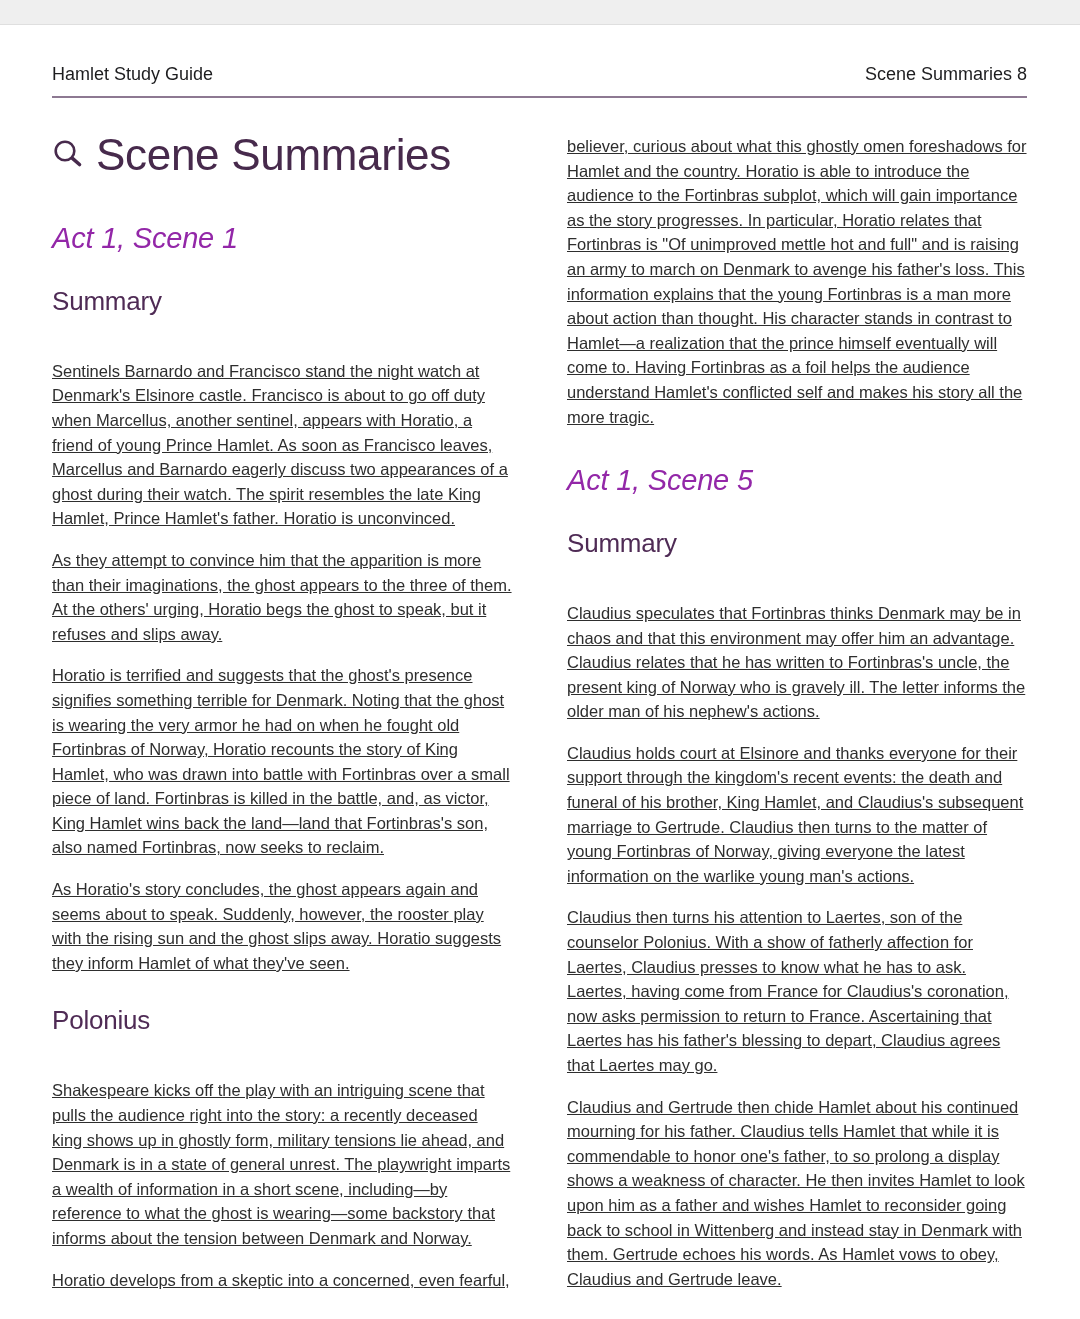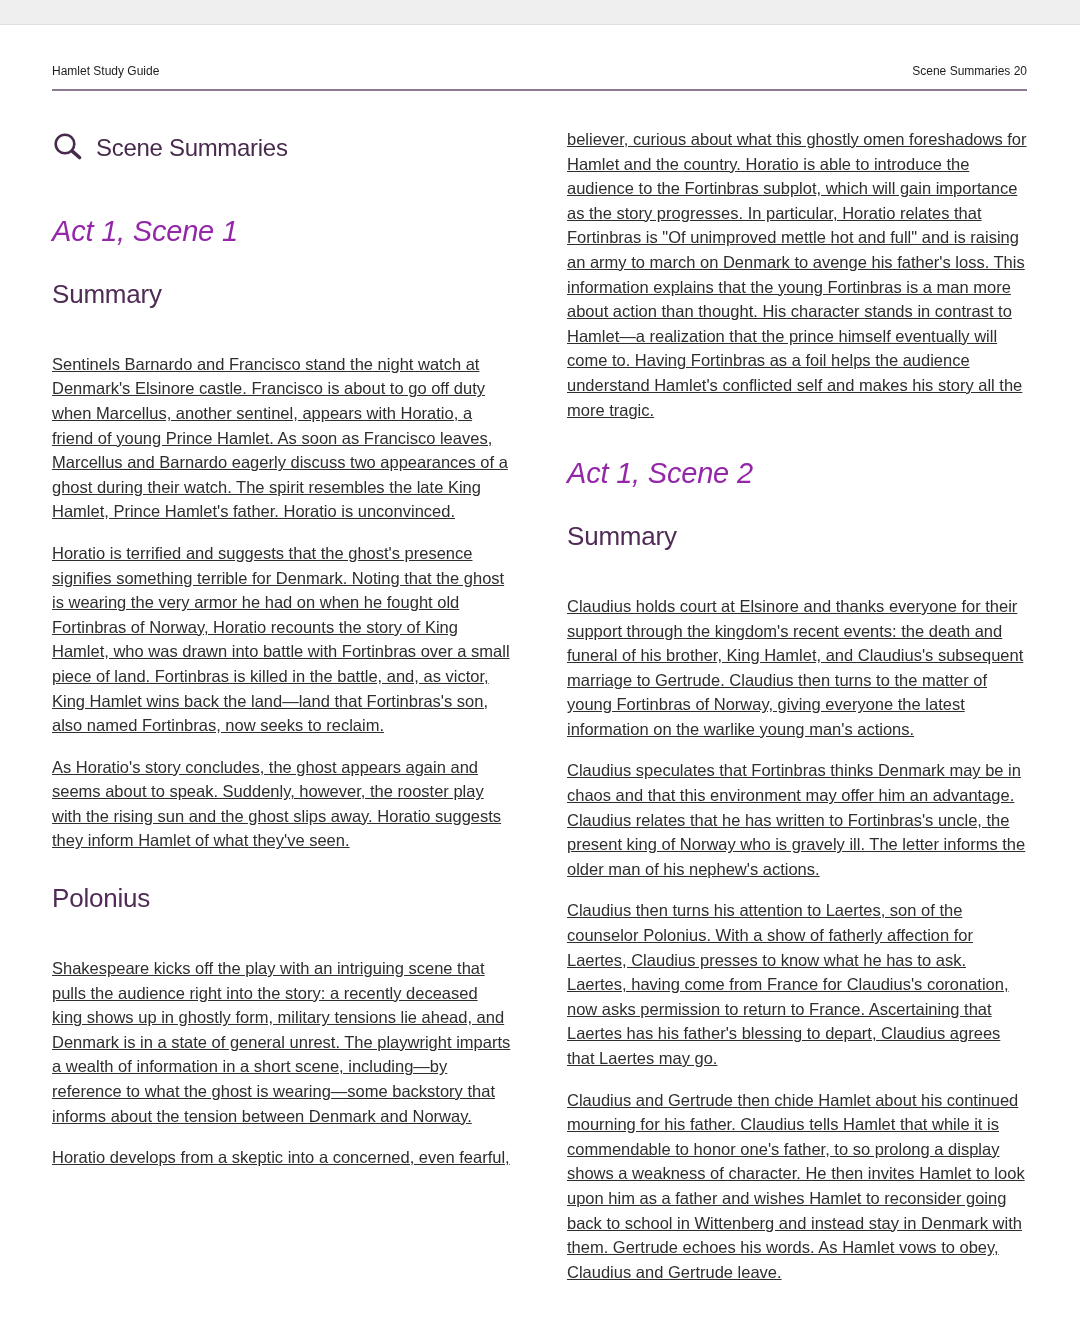--- a/index.html
+++ b/index.html
@@ -26,42 +26,42 @@
     border-bottom:1px solid var(--strip-edge);
   }
   .page{
     padding:0 53px 0 52px;
   }
   .running-header{
     margin-top:39px;
     display:flex;
     justify-content:space-between;
     align-items:baseline;
-    font-size:12px;
+    font-size:18px;
     color:var(--header-ink);
   }
   .rule{
     margin-top:11px;
     height:2px;
     background:var(--rule);
   }
   .columns{
     margin-top:36px;
     display:flex;
     gap:55px;
   }
   .col{
     width:460px;
     flex:0 0 460px;
   }
   .doc-title{
     display:flex;
     align-items:center;
     gap:11px;
-    font-size:24px;
+    font-size:44px;
     font-weight:400;
     letter-spacing:-0.3px;
     color:var(--plum);
     line-height:41px;
   }
   .doc-title svg{flex:0 0 auto;display:block;}
   .col h2{
     margin-top:46px;
     font-size:29px;
     font-weight:400;
@@ -91,48 +91,49 @@
 </style>
 </head>
 <body>
 
 <div class="screen">
   <div class="page-gap"></div>
   <div class="page">
 
     <div class="running-header">
       <span>Hamlet Study Guide</span>
-      <span>Scene Summaries 20</span>
+      <span>Scene Summaries 8</span>
     </div>
 
     <div class="rule"></div>
 
     <div class="columns">
       <div class="col" id="col-left">
         <h1 class="doc-title">
           <svg width="33" height="33" viewBox="0 0 33 33" aria-hidden="true">
             <circle cx="13" cy="13" r="9.3" fill="none" stroke="#472a4c" stroke-width="2.6"></circle>
             <line x1="20.2" y1="20.2" x2="27.5" y2="26.5" stroke="#472a4c" stroke-width="3.6" stroke-linecap="round"></line>
           </svg>
           <span>Scene Summaries</span>
         </h1>
       <h2>Act 1, Scene 1</h2>
           <h3>Summary</h3>
           <p>Sentinels Barnardo and Francisco stand the night watch at Denmark's Elsinore castle. Francisco is about to go off duty when Marcellus, another sentinel, appears with Horatio, a friend of young Prince Hamlet. As soon as Francisco leaves, Marcellus and Barnardo eagerly discuss two appearances of a ghost during their watch. The spirit resembles the late King Hamlet, Prince Hamlet's father. Horatio is unconvinced.</p>
+          <p>As they attempt to convince him that the apparition is more than their imaginations, the ghost appears to the three of them. At the others' urging, Horatio begs the ghost to speak, but it refuses and slips away.</p>
           <p>Horatio is terrified and suggests that the ghost's presence signifies something terrible for Denmark. Noting that the ghost is wearing the very armor he had on when he fought old Fortinbras of Norway, Horatio recounts the story of King Hamlet, who was drawn into battle with Fortinbras over a small piece of land. Fortinbras is killed in the battle, and, as victor, King Hamlet wins back the land—land that Fortinbras's son, also named Fortinbras, now seeks to reclaim.</p>
           <p>As Horatio's story concludes, the ghost appears again and seems about to speak. Suddenly, however, the rooster play with the rising sun and the ghost slips away. Horatio suggests they inform Hamlet of what they've seen.</p>
           <h3>Polonius</h3>
           <p>Shakespeare kicks off the play with an intriguing scene that pulls the audience right into the story: a recently deceased king shows up in ghostly form, military tensions lie ahead, and Denmark is in a state of general unrest. The playwright imparts a wealth of information in a short scene, including—by reference to what the ghost is wearing—some backstory that informs about the tension between Denmark and Norway.</p>
           <p>Horatio develops from a skeptic into a concerned, even fearful,</p>
         </div>
       <div class="col" id="col-right">
           <p>believer, curious about what this ghostly omen foreshadows for Hamlet and the country. Horatio is able to introduce the audience to the Fortinbras subplot, which will gain importance as the story progresses. In particular, Horatio relates that Fortinbras is "Of unimproved mettle hot and full" and is raising an army to march on Denmark to avenge his father's loss. This information explains that the young Fortinbras is a man more about action than thought. His character stands in contrast to Hamlet—a realization that the prince himself eventually will come to. Having Fortinbras as a foil helps the audience understand Hamlet's conflicted self and makes his story all the more tragic.</p>
-          <h2>Act 1, Scene 2</h2>
+          <h2>Act 1, Scene 5</h2>
           <h3>Summary</h3>
+          <p>Claudius speculates that Fortinbras thinks Denmark may be in chaos and that this environment may offer him an advantage. Claudius relates that he has written to Fortinbras's uncle, the present king of Norway who is gravely ill. The letter informs the older man of his nephew's actions.</p>
           <p>Claudius holds court at Elsinore and thanks everyone for their support through the kingdom's recent events: the death and funeral of his brother, King Hamlet, and Claudius's subsequent marriage to Gertrude. Claudius then turns to the matter of young Fortinbras of Norway, giving everyone the latest information on the warlike young man's actions.</p>
-          <p>Claudius speculates that Fortinbras thinks Denmark may be in chaos and that this environment may offer him an advantage. Claudius relates that he has written to Fortinbras's uncle, the present king of Norway who is gravely ill. The letter informs the older man of his nephew's actions.</p>
           <p>Claudius then turns his attention to Laertes, son of the counselor Polonius. With a show of fatherly affection for Laertes, Claudius presses to know what he has to ask. Laertes, having come from France for Claudius's coronation, now asks permission to return to France. Ascertaining that Laertes has his father's blessing to depart, Claudius agrees that Laertes may go.</p>
           <p>Claudius and Gertrude then chide Hamlet about his continued mourning for his father. Claudius tells Hamlet that while it is commendable to honor one's father, to so prolong a display shows a weakness of character. He then invites Hamlet to look upon him as a father and wishes Hamlet to reconsider going back to school in Wittenberg and instead stay in Denmark with them. Gertrude echoes his words. As Hamlet vows to obey, Claudius and Gertrude leave.</p>
         </div>
     </div>
 
   </div>
 </div>
 
 </body></html>

